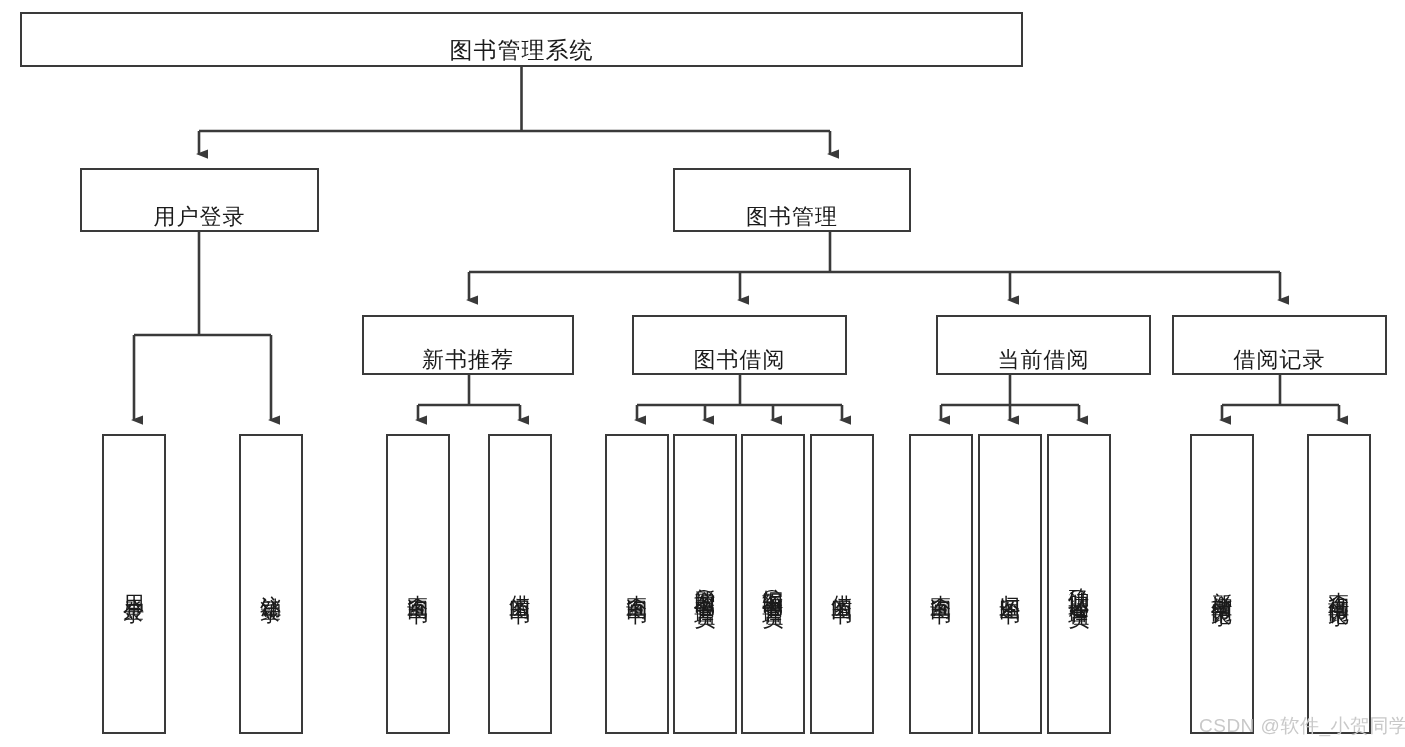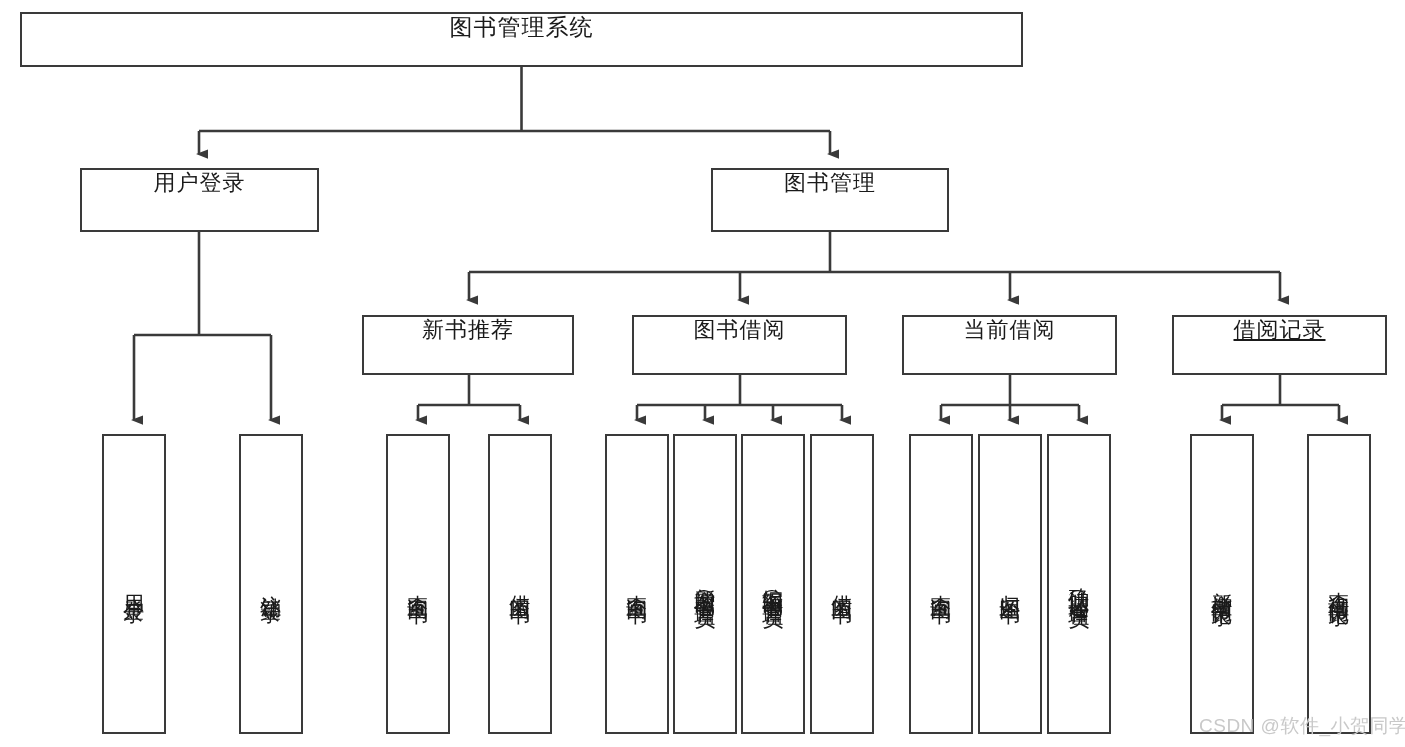--- a/index.html
+++ b/index.html
@@ -24,21 +24,21 @@
     width: 1405px;
     height: 747px;
     pointer-events: none;
   }
   .node {
     position: absolute;
     box-sizing: border-box;
     border: 2.5px solid #3a3a3a;
     background: #ffffff;
     display: flex;
-    align-items: flex-start;
+    align-items: flex-end;
     justify-content: center;
     color: #1a1a1a;
   }
   .node.h {
     font-size: 22px;
     letter-spacing: 1px;
     line-height: 1.2;
   }
   .node.root {
     font-size: 23px;
@@ -122,34 +122,34 @@
     </g>
   </svg>
 
   <div class="node h root" style="left:20px; top:12px; width:1003px; height:55px;">
     <span>图书管理系统</span>
   </div>
 
   <div class="node h" style="left:80px; top:168px; width:239px; height:64px;">
     <span>用户登录</span>
   </div>
-  <div class="node h" style="left:711px; top:168px; width:238px; height:64px;">
+  <div class="node h" style="left:673px; top:168px; width:238px; height:64px;">
     <span>图书管理</span>
   </div>
 
   <div class="node h" style="left:362px; top:315px; width:212px; height:60px;">
     <span>新书推荐</span>
   </div>
   <div class="node h" style="left:632px; top:315px; width:215px; height:60px;">
     <span>图书借阅</span>
   </div>
-  <div class="node h" style="left:902px; top:315px; width:215px; height:60px;">
+  <div class="node h" style="left:936px; top:315px; width:215px; height:60px;">
     <span>当前借阅</span>
   </div>
-  <div class="node h" style="left:1172px; top:315px; width:215px; height:60px;text-decoration:underline;">
+  <div class="node h" style="left:1172px; top:315px; width:215px; height:60px;">
     <span>借阅记录</span>
   </div>
 
   <div class="node leaf" style="left:102px; top:434px; width:64px; height:300px;">
     <span class="vtext">用户登录</span>
   </div>
   <div class="node leaf" style="left:239px; top:434px; width:64px; height:300px;">
     <span class="vtext">注销登录</span>
   </div>
 

